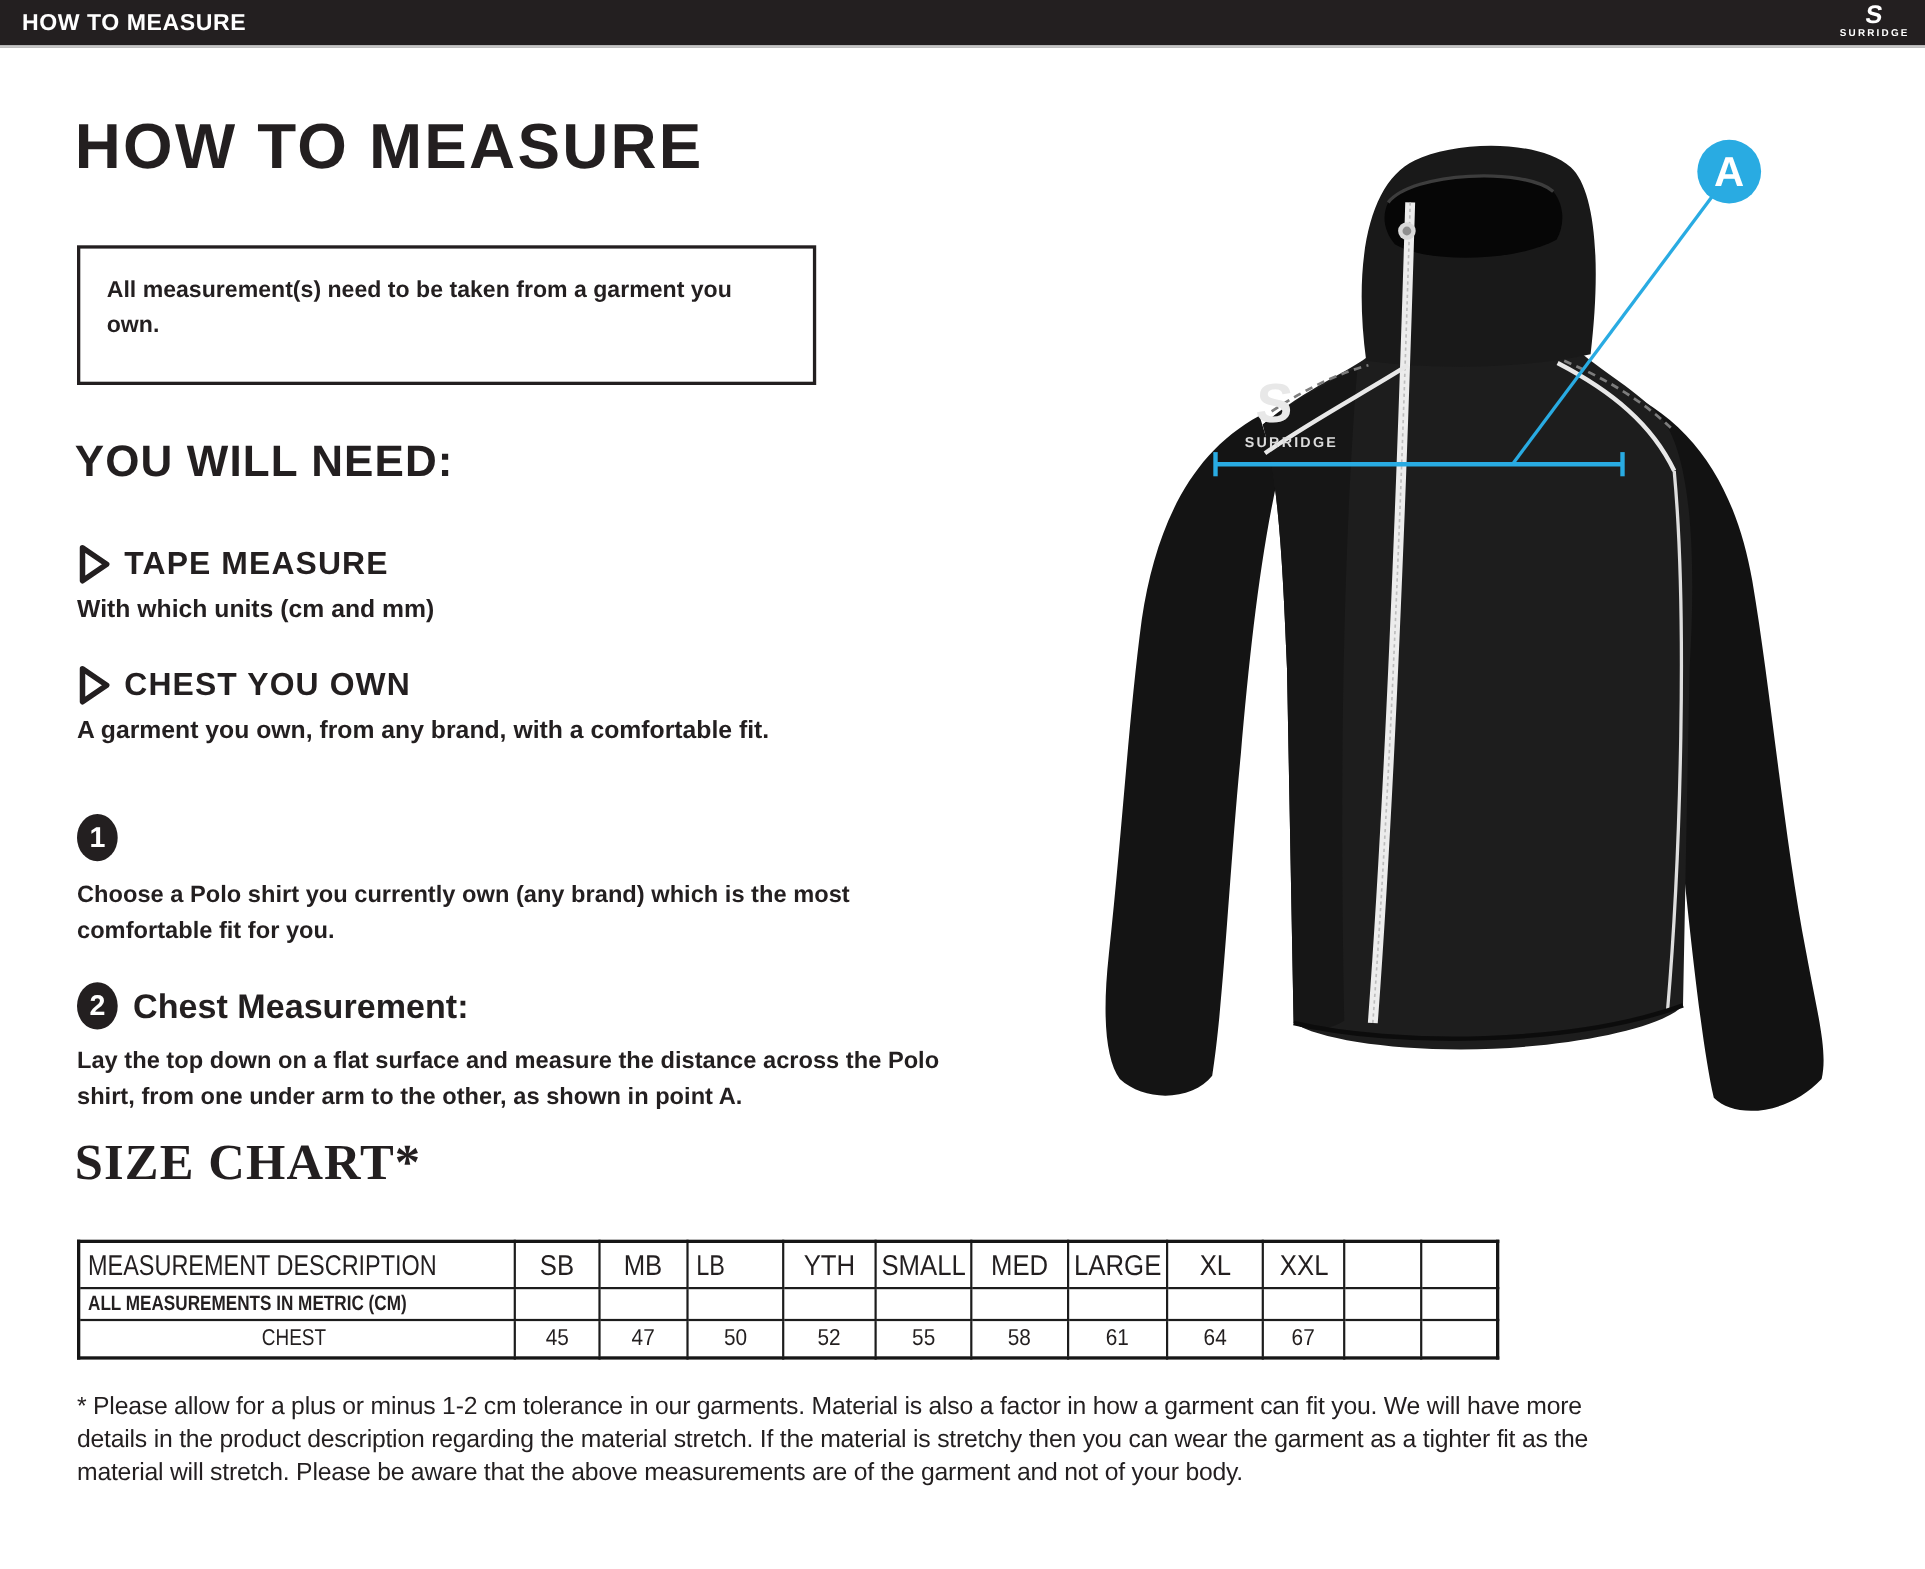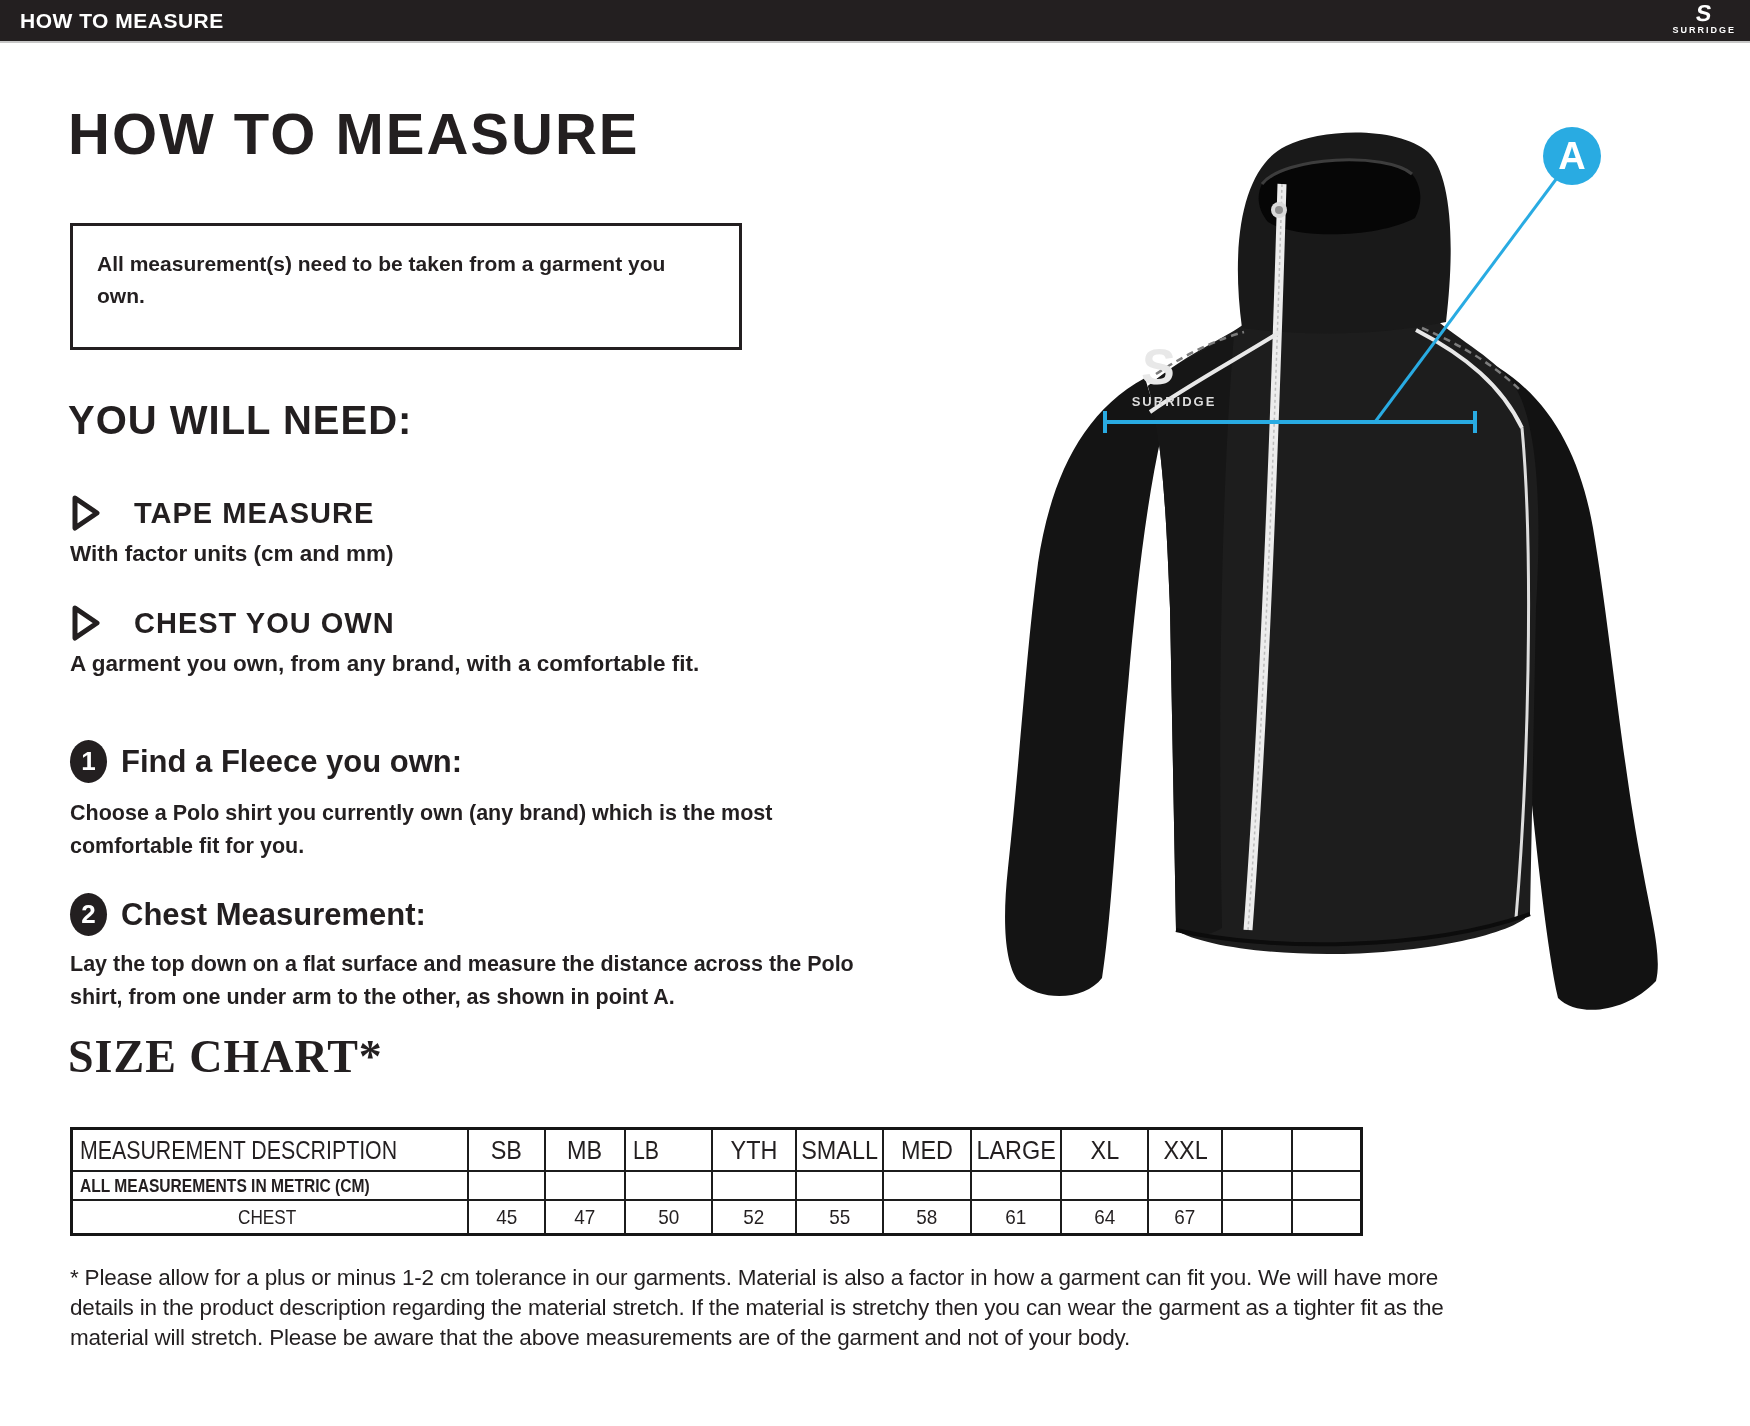--- a/index.html
+++ b/index.html
@@ -12,21 +12,21 @@
     border-bottom:2px solid #c7c7c7;display:flex;align-items:center;}
   .topbar-title{color:#ffffff;font-size:21px;font-weight:800;letter-spacing:.5px;padding-left:20px;}
   .brand{position:absolute;right:14px;top:2px;text-align:center;color:#ffffff;line-height:1;}
   .brand-mark{display:block;font-size:23px;font-weight:800;transform:skewX(-8deg);margin-bottom:1px;}
   .brand-text{display:block;font-size:9px;font-weight:700;letter-spacing:2px;}
   
   .page-title{position:absolute;left:68px;top:100px;margin:0;font-size:58px;font-weight:800;letter-spacing:2px;}
   .notice{position:absolute;left:70px;top:223px;width:672px;height:127px;box-sizing:border-box;
     border:3px solid #231f20;padding:22px 24px;font-size:21px;font-weight:700;line-height:1.5;}
   .ywn-heading{position:absolute;left:68px;top:398px;font-size:40px;font-weight:800;letter-spacing:1px;}
-  .need-item-title{position:absolute;display:flex;align-items:center;gap:32px;left:70px;}
+  .need-item-title{position:absolute;display:flex;align-items:center;gap:11px;left:70px;}
   .need-item-title .t{font-size:29px;font-weight:800;letter-spacing:1px;}
   .need-desc{position:absolute;left:70px;font-size:22.5px;font-weight:700;}
   .step-head{position:absolute;left:70px;display:flex;align-items:center;gap:14px;}
   .badge{width:37px;height:43px;border-radius:50%;background:#231f20;color:#fff;display:flex;
     align-items:center;justify-content:center;font-size:26px;font-weight:800;}
   .step-title{font-size:31px;font-weight:700;}
   .step-desc{position:absolute;left:70px;width:810px;font-size:21.5px;font-weight:700;line-height:1.55;}
   .size-heading{position:absolute;left:68px;top:1030px;display:flex;align-items:flex-end;gap:14px;font-family:Liberation Serif, serif;}
   .size-heading-main{font-size:46px;font-weight:800;letter-spacing:1px;}
   .size-heading-sub{font-size:23px;font-weight:700;padding-bottom:7px;}
@@ -62,33 +62,32 @@
 <div class="notice">All measurement(s) need to be taken from a garment you own.</div>
 
 <div class="ywn-heading">YOU WILL NEED:</div>
 
 <div class="need-item-title" style="top:494px;">
   <svg class="tri-icon" width="32" height="38" viewBox="0 0 32 38">
     <polygon points="5,4 27,19 5,34" fill="#ffffff" stroke="#231f20" stroke-width="5" stroke-linejoin="round"></polygon>
   </svg>
   <span class="t">TAPE MEASURE</span>
 </div>
-<div class="need-desc" style="top:541px;">With factor units (cm and mm)</div>
+<div class="need-desc" style="top:541px;">With which units (cm and mm)</div>
 
 <div class="need-item-title" style="top:604px;">
   <svg class="tri-icon" width="32" height="38" viewBox="0 0 32 38">
     <polygon points="5,4 27,19 5,34" fill="#ffffff" stroke="#231f20" stroke-width="5" stroke-linejoin="round"></polygon>
   </svg>
   <span class="t">CHEST YOU OWN</span>
 </div>
 <div class="need-desc" style="top:651px;">A garment you own, from any brand, with a comfortable fit.</div>
 
 <div class="step-head" style="top:740px;">
   <div class="badge">1</div>
-  <div class="step-title">Find a Fleece you own:</div>
 </div>
 <div class="step-desc" style="top:797px;">Choose a Polo shirt you currently own (any brand) which is the most comfortable fit for you.</div>
 
 <div class="step-head" style="top:893px;">
   <div class="badge">2</div>
   <div class="step-title">Chest Measurement:</div>
 </div>
 <div class="step-desc" style="top:948px;">Lay the top down on a flat surface and measure the distance across the Polo shirt, from one under arm to the other, as shown in point A.</div>
 
 <div class="size-heading">

